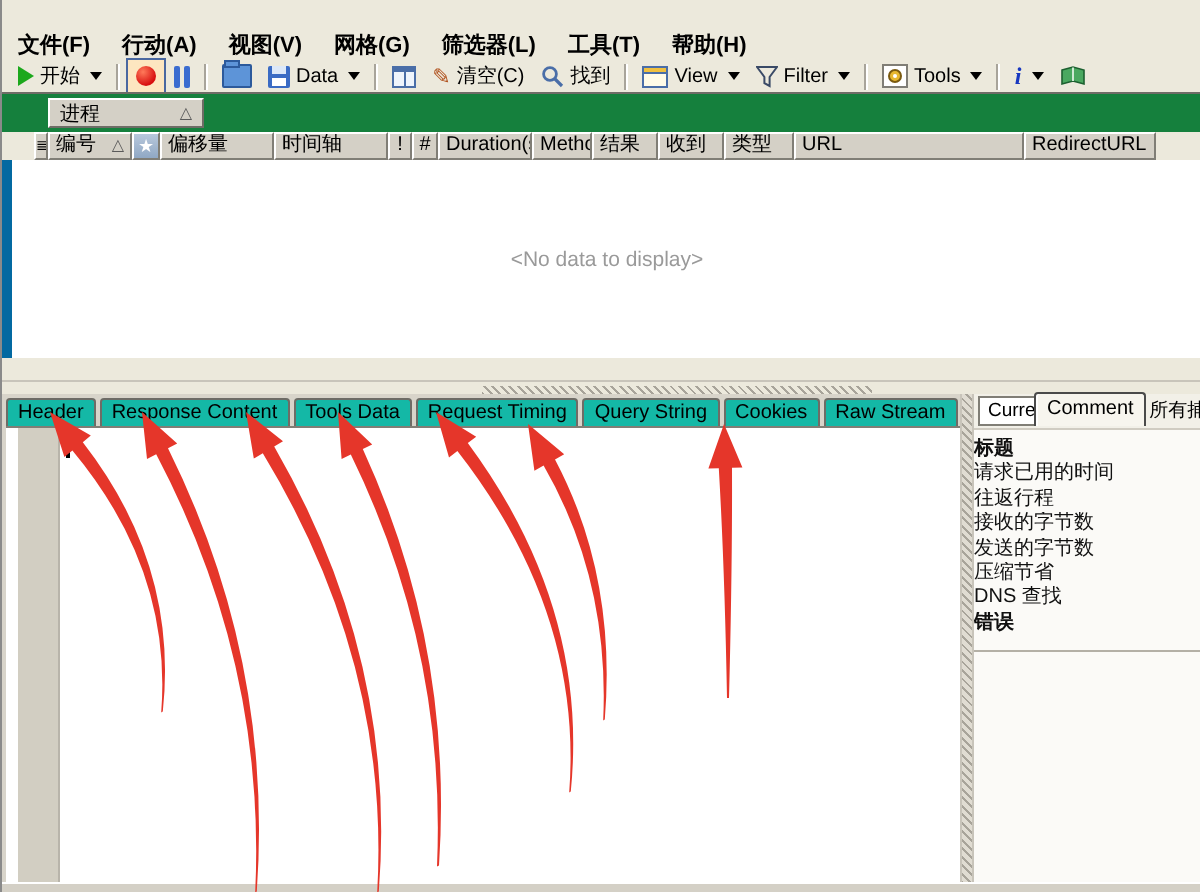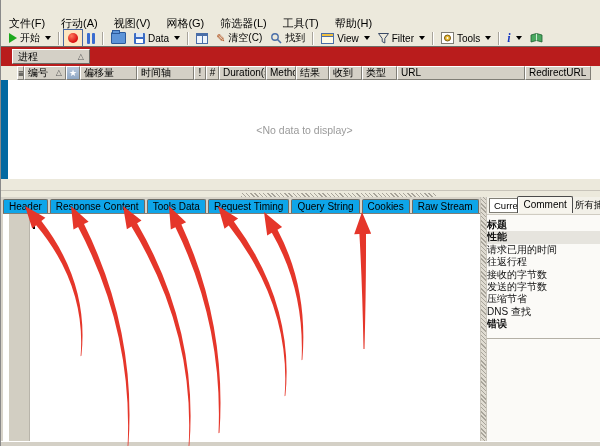--- a/index.html
+++ b/index.html
@@ -10,21 +10,21 @@
   
   .titlebar{position:absolute;left:0;top:0;width:600px;height:16px;
     background:linear-gradient(to right,#1d2f74 0%,#23418e 35%,#5d82c4 70%,#9db8e4 92%,#8aa8d8 100%);
     display:flex;align-items:center;gap:4px;padding-left:3px;box-sizing:border-box;}
   .titlebar .title{color:#fff;font-size:10px;font-weight:bold;letter-spacing:.2px;}
   .app-icon{width:12px;height:12px;display:inline-block;}
 
   
   .menubar{position:absolute;left:0;top:16px;width:600px;height:14px;background:#ece9dc;
     display:flex;align-items:center;font-size:11px;color:#000;}
-  .menubar .mi{padding:16px 8px;height:14px;line-height:14px;white-space:nowrap;}
+  .menubar .mi{padding:16px 8px;height:14px;line-height:14px;white-space:nowrap;font-weight:bold;}
 
   
   .toolbar{position:absolute;left:0;top:30px;width:600px;height:16px;background:#ece9dc;
     display:flex;align-items:center;font-size:10px;color:#000;padding-left:4px;box-sizing:border-box;}
   .tbtn{display:flex;align-items:center;gap:3px;padding:1px 4px;height:14px;white-space:nowrap;}
   .tsep{width:1px;height:13px;background:#a8a49a;border-right:1px solid #fff;margin:0 3px;}
   .drop{width:0;height:0;border-left:3px solid transparent;border-right:3px solid transparent;border-top:4px solid #000;margin-left:2px;}
   .play-icon{width:0;height:0;border-top:5px solid transparent;border-bottom:5px solid transparent;border-left:8px solid #1ca81c;}
   .record-btn{border:1px solid #4a68a0;background:#fde6c0;padding:1px 4px;}
   .record-icon{width:10px;height:10px;border-radius:50%;background:radial-gradient(circle at 35% 30%,#ff7a5a,#d80f0f 70%);}
@@ -36,52 +36,52 @@
   .folder-icon{width:13px;height:10px;background:#5d94d8;border:1px solid #2c5a9c;border-radius:1px;position:relative;}
   .folder-icon:before{content:"";position:absolute;left:0;top:-3px;width:6px;height:2px;background:#5d94d8;border:1px solid #2c5a9c;}
   .grid-icon{width:12px;height:11px;border:1px solid #4a6ea8;background:
      linear-gradient(#4a6ea8 0 2px,transparent 2px),
      linear-gradient(90deg,transparent 5px,#4a6ea8 5px 6px,transparent 6px),#eef4fc;box-sizing:border-box;}
   .brush-icon{font-size:11px;line-height:11px;color:#b0501c;font-family:"DejaVu Sans",sans-serif;}
   .info-icon{color:#1838c0;font-family:"Liberation Serif",serif;font-weight:bold;font-style:italic;font-size:12px;line-height:12px;}
   .label{font-size:10px;}
 
   
-  .groupbar{position:absolute;left:0;top:46px;width:600px;height:20px;background:#b91c1c;
-    border-top:1px solid #6e6c66;display:flex;align-items:center;padding-left:11px;box-sizing:border-box;}
+  .groupbar{position:absolute;left:0;top:46px;width:600px;height:20px;background:#15803d;
+    border-top:1px solid #6e6c66;display:flex;align-items:center;padding-left:23px;box-sizing:border-box;}
   .groupbtn{width:78px;height:15px;background:#d4d0c6;border:1px solid;border-color:#fff #6e6c66 #6e6c66 #fff;
     display:flex;align-items:center;justify-content:space-between;padding:0 5px;box-sizing:border-box;font-size:10px;}
   .sortglyph{font-size:8px;color:#5a5a5a;line-height:8px;}
 
   
   .colheaders{position:absolute;left:0;top:66px;width:600px;height:14px;display:flex;padding-left:16px;}
   .col{background:#d4d0c6;border-top:1px solid #fff;border-left:1px solid #fff;
     border-right:1px solid #807e76;border-bottom:1px solid #807e76;box-sizing:border-box;
     font-size:10px;line-height:12px;padding:0 3px;overflow:hidden;white-space:nowrap;height:14px;}
   .col.center{text-align:center;padding:0;}
   .col .sortglyph{float:right;margin-top:2px;}
   .col-star{background:linear-gradient(#b8c8dc,#90a8c4);color:#fff;text-align:center;padding:0;font-size:9px;line-height:13px;}
 
   
   .listarea{position:absolute;left:0;top:80px;width:600px;height:99px;background:#fff;
-    border-left:7px solid #0369a1;box-sizing:border-box;}
+    border-left:5px solid #0369a1;box-sizing:border-box;}
   .nodata{margin-top:44px;text-align:center;font-size:10.5px;color:#9a9a9a;}
 
   
   .hsplit{position:absolute;left:0;top:190px;width:600px;height:7px;background:#ece9dc;border-top:1px solid #c8c4ba;}
   .hgrip{position:absolute;left:240px;top:2px;width:195px;height:4px;
     background:repeating-linear-gradient(45deg,#a8a49a 0 1px,transparent 1px 3px);}
   .vsplit{position:absolute;left:479px;top:197px;width:7px;height:249px;background:#e0dcd2;
     border-left:1px solid #c8c4ba;border-right:1px solid #c8c4ba;box-sizing:border-box;
     background-image:repeating-linear-gradient(45deg,#a8a49a 0 1px,transparent 1px 3px);}
 
   
   .bottompane{position:absolute;left:0;top:197px;width:479px;height:249px;background:#d8d4ca;}
   .tabstrip{position:absolute;left:2px;top:0;width:477px;height:16px;display:flex;align-items:flex-end;}
-  .tab{background:#0ea5e9;border:1px solid #6e6c66;border-bottom:none;border-radius:2px 2px 0 0;
+  .tab{background:#14b8a6;border:1px solid #6e6c66;border-bottom:none;border-radius:2px 2px 0 0;
     font-size:10px;line-height:13px;height:13px;padding:0 5px;margin-right:2px;white-space:nowrap;color:#000;}
   .tab.selected{background:#f7f5ee;height:16px;line-height:15px;position:relative;z-index:3;
     border-color:#4a4a4a;box-shadow:1px 0 0 #fff inset;}
   .editor{position:absolute;left:2px;top:16px;right:0;bottom:0;background:#fff;border-top:1px solid #807e76;}
   .gutter{position:absolute;left:6px;top:0;bottom:0;width:20px;background:#d2cec2;border-right:1px solid #b8b4aa;}
   .caret{position:absolute;left:30px;top:2px;width:2px;height:13px;background:#000;}
 
   
   .rightpanel{position:absolute;left:486px;top:197px;width:114px;height:249px;background:#fbfaf7;
     border-right:1px solid #c0bcb2;box-sizing:border-box;}
@@ -205,21 +205,21 @@
     <div class="col col-star" style="width:14px"><span>★</span></div>
     <div class="col" style="width:57px">偏移量</div>
     <div class="col" style="width:57px">时间轴</div>
     <div class="col center" style="width:12px">!</div>
     <div class="col center" style="width:13px">#</div>
     <div class="col" style="width:47px">Duration(s)</div>
     <div class="col" style="width:30px">Method</div>
     <div class="col" style="width:33px">结果</div>
     <div class="col" style="width:33px">收到</div>
     <div class="col" style="width:35px">类型</div>
-    <div class="col" style="width:128px">URL</div>
+    <div class="col" style="width:115px">URL</div>
     <div class="col" style="width:66px">RedirectURL</div>
   </div>
 
   <div class="listarea">
     <div class="nodata">&lt;No data to display&gt;</div>
   </div>
 
   <div class="hsplit">
     <div class="hgrip"></div>
   </div>
@@ -245,21 +245,20 @@
 
   <div class="vsplit"></div>
 
   <div class="rightpanel">
     <div class="rtabs">
       <span class="rtab-active">Current Process</span>
       <span class="rtab">所有捕捉</span>
     </div>
     <div class="rrows">
       <div class="rrow bold">标题</div>
-      <div class="rrow bold shaded">性能</div>
       <div class="rrow">请求已用的时间</div>
       <div class="rrow">往返行程</div>
       <div class="rrow">接收的字节数</div>
       <div class="rrow">发送的字节数</div>
       <div class="rrow">压缩节省</div>
       <div class="rrow">DNS 查找</div>
       <div class="rrow bold">错误</div>
       <div class="rdivider"></div>
     </div>
   </div>

